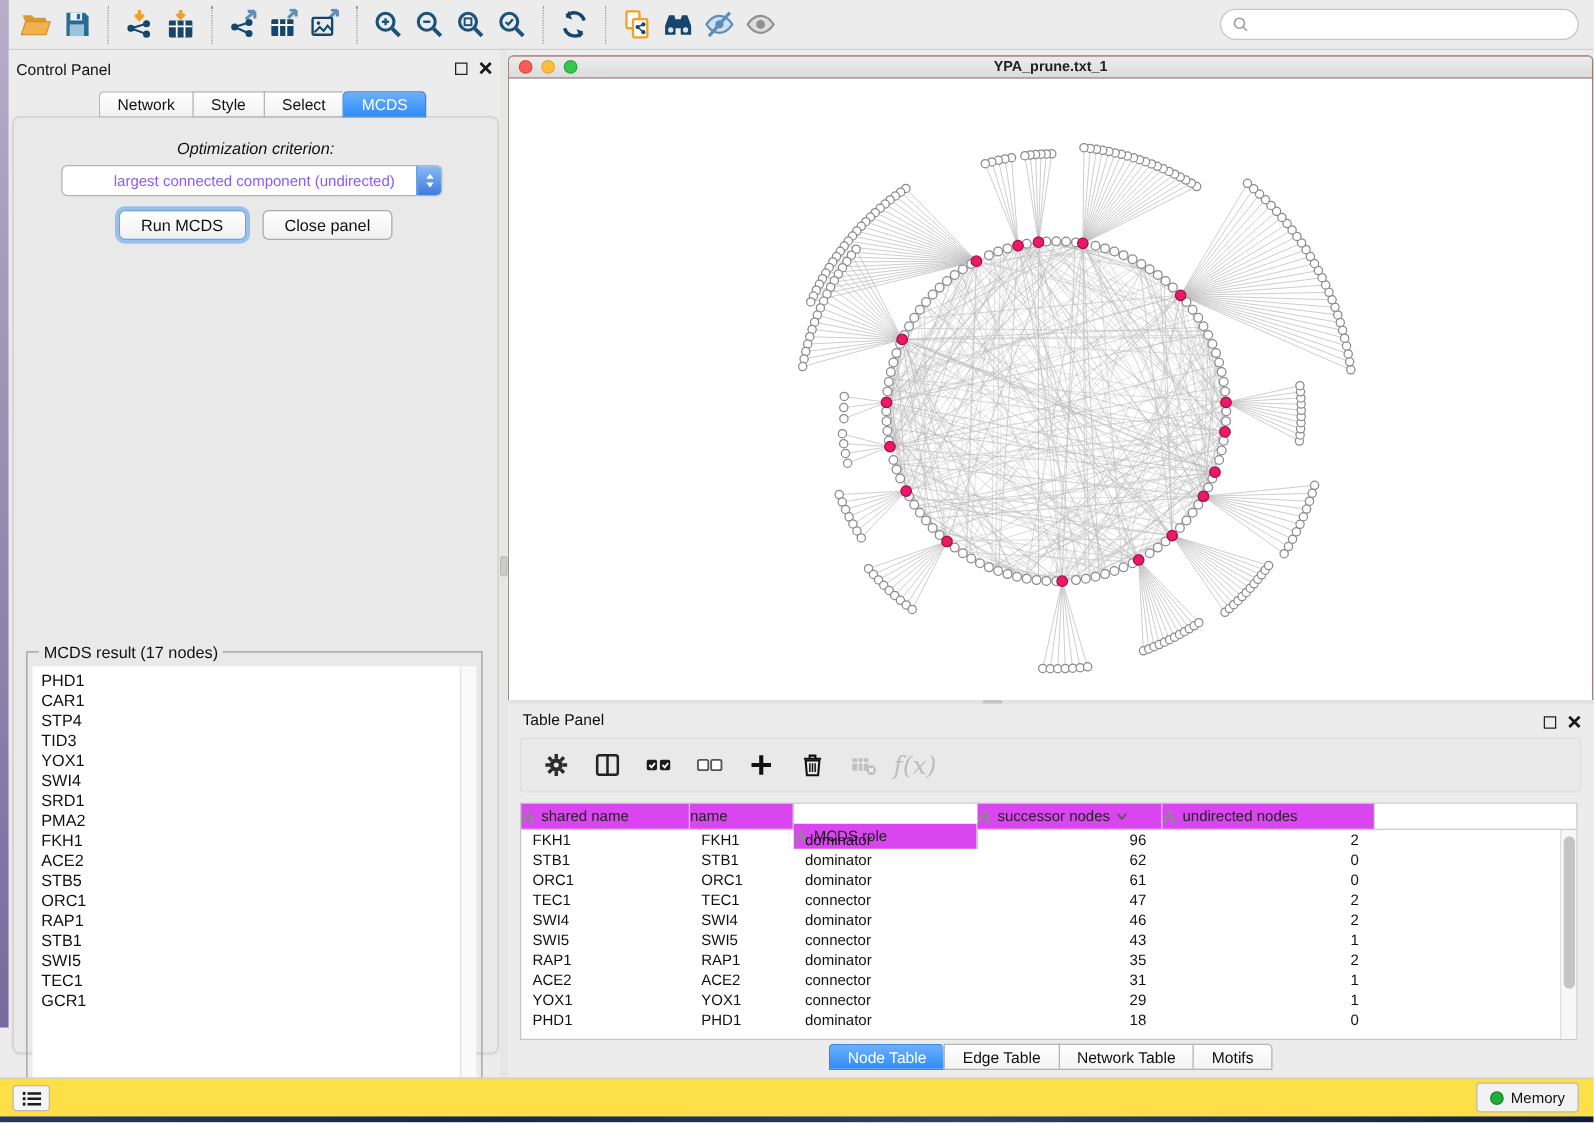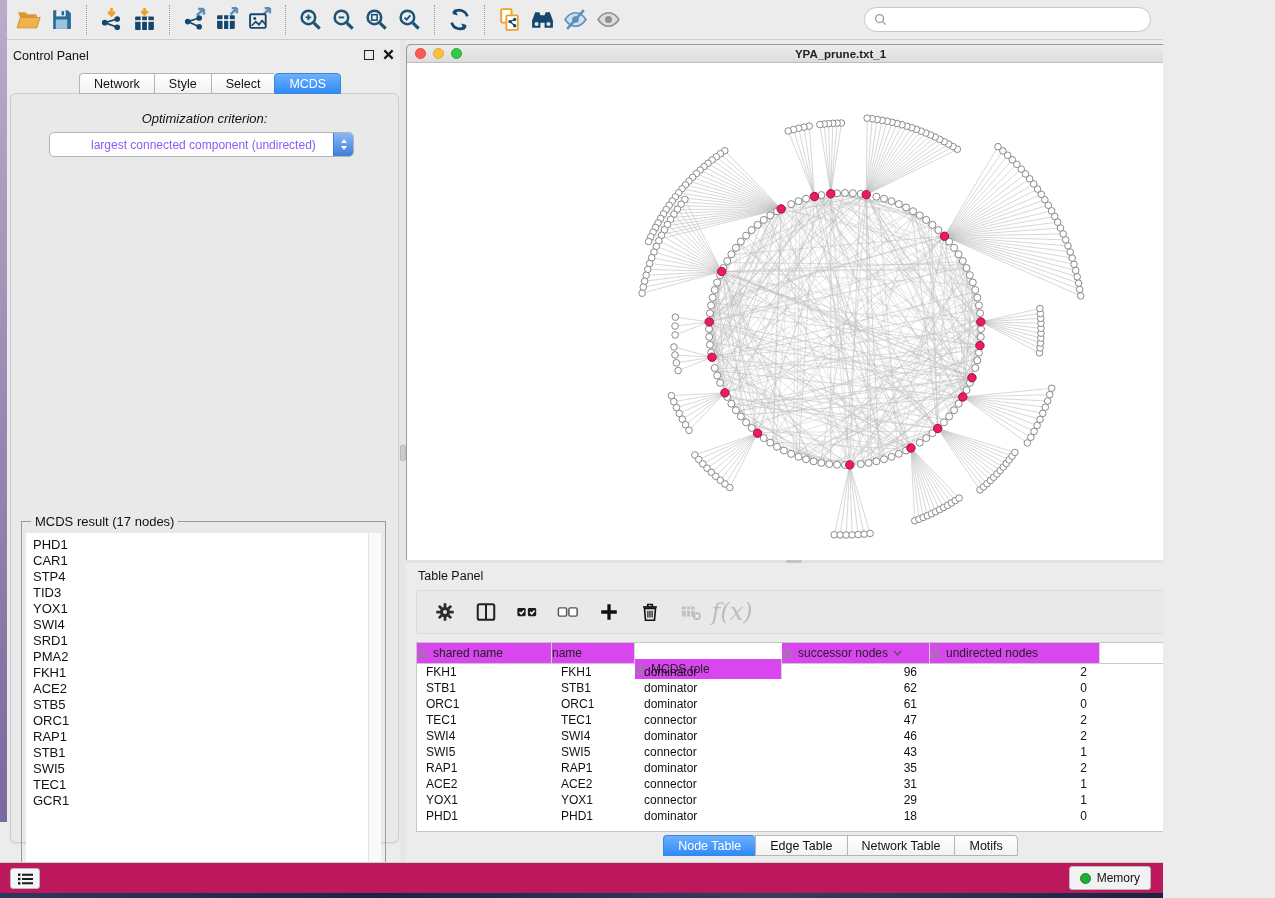--- a/index.html
+++ b/index.html
@@ -1,18 +1,18 @@
 <!DOCTYPE html>
 <html><head>
 <meta charset="utf-8">
 <style>
   * { margin:0; padding:0; box-sizing:border-box; }
   html,body { width:1275px; height:898px; overflow:hidden; }
   body { font-family:"Liberation Sans", sans-serif; color:#1a1a1a; background:#ececec; }
-  .app { position:relative; width:1163px; height:898px; background:#ececec; overflow:hidden; }
+  .app { position:relative; width:1275px; height:898px; background:#ececec; overflow:hidden; }
 
   
   .toolbar { position:absolute; left:0; top:0; right:0; height:40px; background:#ececec;
              border-bottom:1px solid #cfcfcf; display:flex; align-items:center; padding:0 12px; }
   .tbtn { width:33px; height:30px; display:flex; align-items:center; justify-content:center; border-radius:4px; }
   .tbtn svg { width:25px; height:25px; }
   .tsep { width:1px; height:30px; border-left:1px dotted #9a9a9a; margin:0 8px; }
   .searchbox { margin-left:auto; width:287px; height:25px; background:#fff; border:1px solid #c6c6c6;
                border-radius:13px; display:flex; align-items:center; padding:0 9px; gap:5px; }
   .searchbox input { border:none; outline:none; flex:1; font-size:12px; background:transparent; font-family:"Liberation Sans",sans-serif; }
@@ -80,41 +80,41 @@
   .split-v .grip { position:absolute; top:405px; left:0; width:6px; height:16px; background:#cccccc; border:1px solid #bbb; border-radius:2px; }
 
   
   .table-panel { position:absolute; left:406px; top:563px; width:869px; height:299px; background:#ececec; }
   .tp-title { position:absolute; left:12px; top:6px; font-size:12.5px; color:#111; }
   .tp-toolbar { position:absolute; left:10px; right:10px; top:27px; height:44px; background:#e9e9e9;
                 border:1px solid #ddd; border-radius:3px; display:flex; align-items:center; gap:17px; padding-left:16px; }
   .tico { width:24px; height:24px; display:flex; align-items:center; justify-content:center; }
   .tico svg { width:22px; height:22px; }
   .tico.disabled { opacity:.55; }
-  .fx-label { font-family:"DejaVu Serif", serif; font-style:italic; font-size:24px; color:#9a9a9a; }
+  .fx-label { font-family:"DejaVu Serif", serif; font-style:italic; font-size:20px; color:#9a9a9a; }
 
   .tablewrap { position:absolute; left:10px; right:13px; top:79px; bottom:30px; background:#fff; border:1px solid #c6c6c6; }
   .thead { display:flex; height:21px; border-bottom:1px solid #c9c9c9; font-size:12px; color:#222; }
   .th { display:flex; align-items:center; justify-content:flex-start; gap:5px; background:#d946ef;
         border-right:1px solid #d4d4d4; height:100%; }
   .th:nth-child(1){ width:135px; } .th:nth-child(2){ width:83px; } .th:nth-child(3){ width:147px;margin-top:16px; }
   .th:nth-child(4){ width:148px; } .th:nth-child(5){ width:170px; }
   .trow { display:flex; height:16px; font-size:12px; color:#111; align-items:center; }
   .td { height:100%; display:flex; align-items:center; }
   .td:nth-child(1){ width:135px; padding-left:9px; } .td:nth-child(2){ width:83px; padding-left:9px; }
   .td:nth-child(3){ width:147px; padding-left:9px; }
   .td:nth-child(4){ width:148px; justify-content:flex-end; padding-right:13px; }
   .td:nth-child(5){ width:170px; justify-content:flex-end; padding-right:13px; }
   .tscroll { position:absolute; right:0; top:21px; bottom:0; width:13px; background:#f7f7f7; border-left:1px solid #e0e0e0; }
   .tscroll .thumb { position:absolute; left:2px; top:5px; width:9px; height:122px; background:#c4c4c4; border-radius:5px; }
 
   .tp-tabs { position:absolute; left:0; right:0; bottom:6px; display:flex; justify-content:center; }
 
   
-  .status-bar { position:absolute; left:0; right:0; top:862px; height:31px; background:#be185d; border-top:1px solid #cfcfcf; }
+  .status-bar { position:absolute; left:0; right:0; top:862px; height:31px; background:#fde047; border-top:1px solid #cfcfcf; }
   .sb-left { position:absolute; left:10px; top:5px; width:30px; height:21px; background:#f5f5f5;
              border:1px solid #b9b9b9; border-radius:3px; display:flex; align-items:center; justify-content:center; }
   .memory-btn { position:absolute; right:12px; top:3px; height:24px; padding:0 10px; background:#f2f2f2;
                 border:1px solid #b9b9b9; border-radius:3px; display:flex; align-items:center; gap:6px; font-size:12px; color:#111; }
   .mem-dot { width:11px; height:11px; border-radius:50%; background:#1fae37; border:1px solid #158527; }
 </style>
 </head>
 <body>
 
 <div class="app">
@@ -282,20 +282,24 @@
     </div>
 
     <div class="cp-inner">
       <div class="opt-label">Optimization criterion:</div>
       <div class="dropdown">
         <span class="dd-text">largest connected component (undirected)</span>
         <span class="dd-stepper">
             <span class="tri-up"></span>
             <span class="tri-dn"></span>
           </span>
+      </div>
+      <div class="btn-row">
+        <button class="pbtn focused">Run MCDS</button>
+        <button class="pbtn">Close panel</button>
       </div>
 
       <div class="result-group">
         <div class="result-legend">MCDS result (17 nodes)</div>
         <div class="result-list">
           <div>PHD1</div>
           <div>CAR1</div>
           <div>STP4</div>
           <div>TID3</div>
           <div>YOX1</div>

